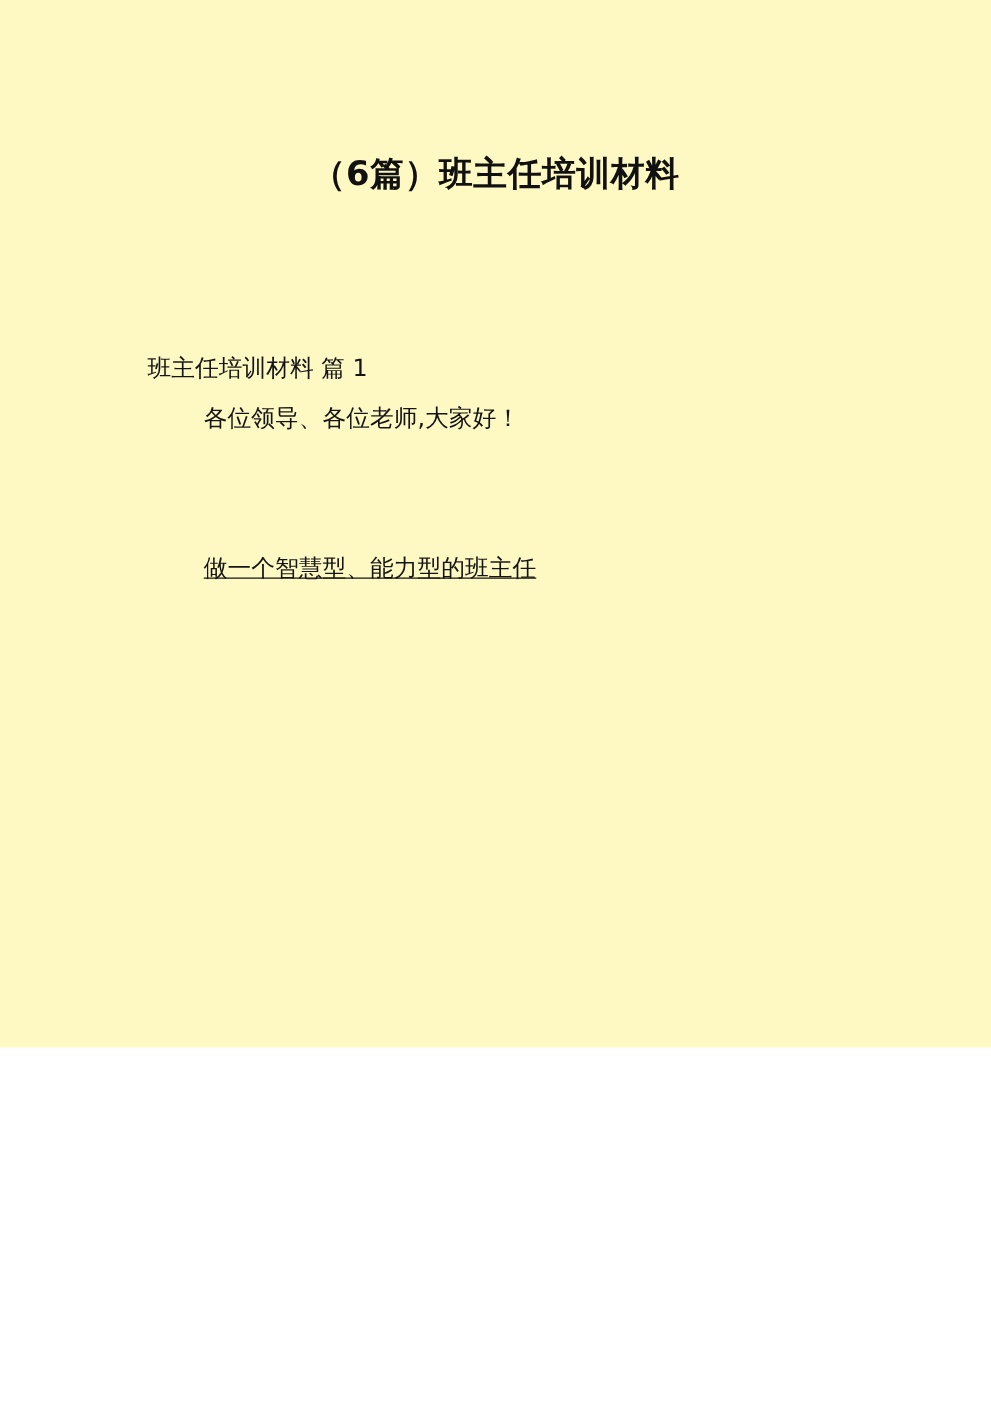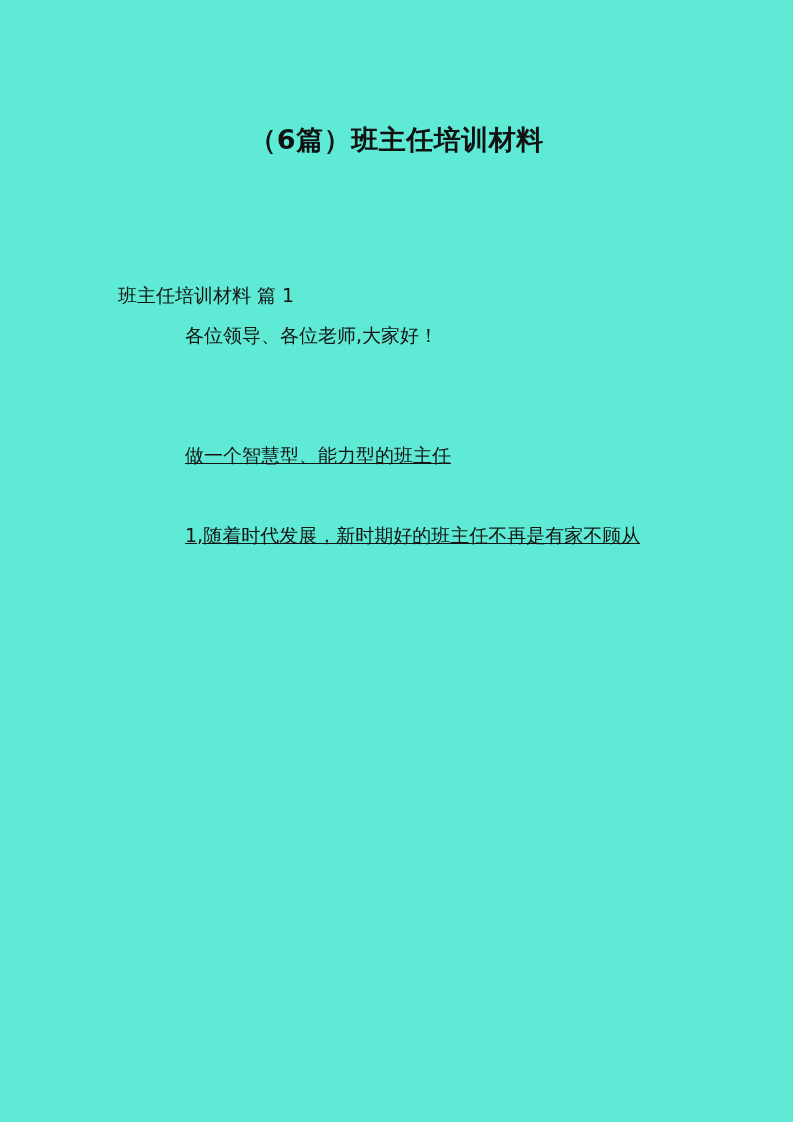--- a/index.html
+++ b/index.html
@@ -16,22 +16,22 @@
     font-family: "DejaVu Sans", "Liberation Sans", sans-serif;
     color: #000000;
     -webkit-font-smoothing: antialiased;
   }
 
   .page {
     position: absolute;
     left: 0;
     top: 0;
     width: 793px;
-    height: 1122px;
-    background: #5eead4;
+    height: 838px;
+    background: #fef9c3;
   }
 
   
   .doc-title {
     position: absolute;
     left: 0;
     top: 122px;
     width: 793px;
     text-align: center;
     font-size: 27px;
@@ -61,21 +61,20 @@
     word-break: break-all;
     white-space: pre-wrap;
   }
 
   .para.flush {
     text-indent: 0;
   }
 
   .para.indent {
     text-indent: 45px;
-    margin-left: 22px;
   }
 
   .blank-line {
     height: 40px;
     line-height: 40px;
     font-size: 20px;
   }
 
   .last-line-left {
     text-align: left;
@@ -97,17 +96,16 @@
 
     <div class="blank-line">&nbsp;</div>
 
 
     <div class="blank-line">&nbsp;</div>
 
     <p class="para indent last-line-left">做一个智慧型、能力型的班主任</p>
 
     <div class="blank-line">&nbsp;</div>
 
-    <p class="para indent last-line-left">1,随着时代发展，新时期好的班主任不再是有家不顾从</p>
 
   </div>
 
 </div>
 
 </body></html>

